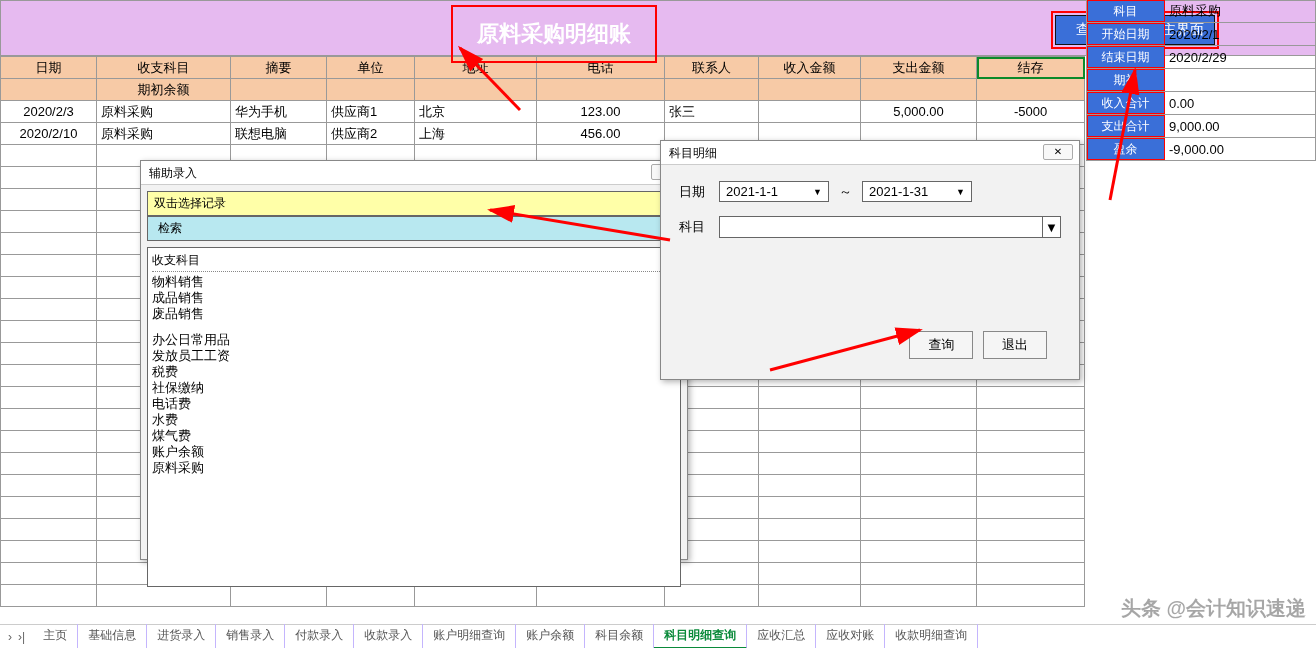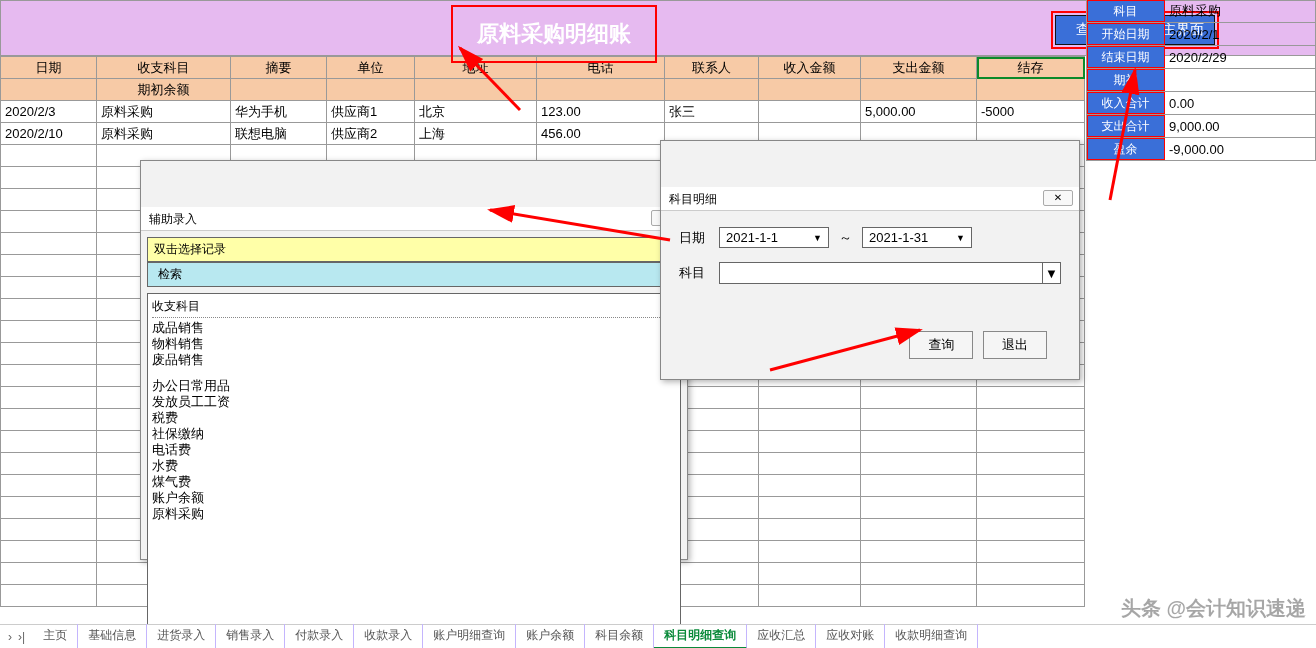--- a/index.html
+++ b/index.html
@@ -9,31 +9,31 @@
   .title-box { position: absolute; left: 450px; top: 4px; background: transparent; border: 2px solid #f00; color: #fff; font-size: 22px; font-weight: bold; padding: 12px 24px; }
   .top-btn { position: absolute; background: #3a6fd8; color: #fff; border: 1px solid #111; padding: 5px 20px; font-size: 14px; cursor: pointer; outline: 2px solid #f00; outline-offset: 2px; }
   .btn-query { right: 190px; top: 14px; }
   .btn-back { right: 100px; top: 14px; padding: 5px 10px; }
   
   .grid { border-collapse: collapse; table-layout: fixed; width: 1084px; }
   .grid th, .grid td { border: 1px solid #999; height: 22px; padding: 1px 4px; font-size: 13px; white-space: nowrap; overflow: hidden; }
   .grid th { background: #f7caa6; font-weight: normal; text-align: center; }
   .grid th.sel { outline: 2px solid #0b8a2a; outline-offset: -2px; }
   .grid .init-row td { background: #f7caa6; }
-  .grid td.r { text-align: left; }
+  .grid td.r { text-align: center; }
   .grid td.c { text-align: center; }
   .empty-row td { height: 22px; }
   
   .side-panel { position: absolute; right: 0; top: 0; width: 230px; }
   .side-row { display: flex; height: 24px; border: 1px solid #999; margin-top: -1px; }
   .side-label { width: 78px; background: #3a6fd8; color: #fff; display: flex; align-items: center; justify-content: center; font-size: 12px; border-right: 1px solid #999; outline: 1px solid #f00; outline-offset: -1px; }
   .side-val { flex: 1; padding: 2px 4px; display: flex; align-items: center; }
   
   .dlg { position: absolute; background: #f2f2f2; border: 1px solid #888; box-shadow: 2px 2px 6px rgba(0,0,0,0.3); }
-  .dlg-title { background: #fff; border-bottom: 1px solid #ccc; padding: 4px 8px; font-size: 12px; position: relative; height: 24px; margin-top: 46px; }
+  .dlg-title { background: #fff; border-bottom: 1px solid #ccc; padding: 4px 8px; font-size: 12px; position: relative; height: 24px; }
   .dlg-close { position: absolute; right: 6px; top: 3px; border: 1px solid #aaa; border-radius: 2px; width: 30px; height: 16px; text-align: center; font-size: 10px; line-height: 14px; cursor: pointer; background: #f8f8f8; }
   
   .dlg-assist { left: 140px; top: 160px; width: 548px; height: 400px; }
   .assist-head { display: flex; margin: 6px; flex-direction: column; }
   .assist-search { flex: 1; background: #ffffa8; border: 1px solid #666; padding: 3px 6px; font-size: 12px; }
   .assist-btn { background: #b8e8f0; border: 1px solid #666; padding: 3px 10px; font-size: 12px; cursor: pointer; }
   .assist-list { margin: 0 6px 6px 6px; border: 1px solid #666; height: 340px; background: #fff; padding: 4px; font-size: 13px; overflow: auto; }
   .assist-list .hdr { border-bottom: 1px dotted #888; font-size: 12px; padding-bottom: 2px; margin-bottom: 2px; }
   .assist-list .item { padding: 0; cursor: pointer; line-height: 16px; }
   .assist-list .gap { height: 10px; }
@@ -422,22 +422,22 @@
     <span>辅助录入</span>
     <span class="dlg-close">✕</span>
   </div>
   <div class="assist-head">
     <div class="assist-search">双击选择记录</div>
     <div class="assist-btn">检索</div>
   </div>
   <div class="assist-list">
     <div class="hdr">收支科目</div>
     <div id="assist-g1">
+        <div class="item">物料销售</div>
         <div class="item">成品销售</div>
-        <div class="item">物料销售</div>
         <div class="item">废品销售</div>
       </div>
     <div class="gap"></div>
     <div id="assist-g2">
         <div class="item">办公日常用品</div>
         <div class="item">发放员工工资</div>
         <div class="item">税费</div>
         <div class="item">社保缴纳</div>
         <div class="item">电话费</div>
         <div class="item">水费</div>

